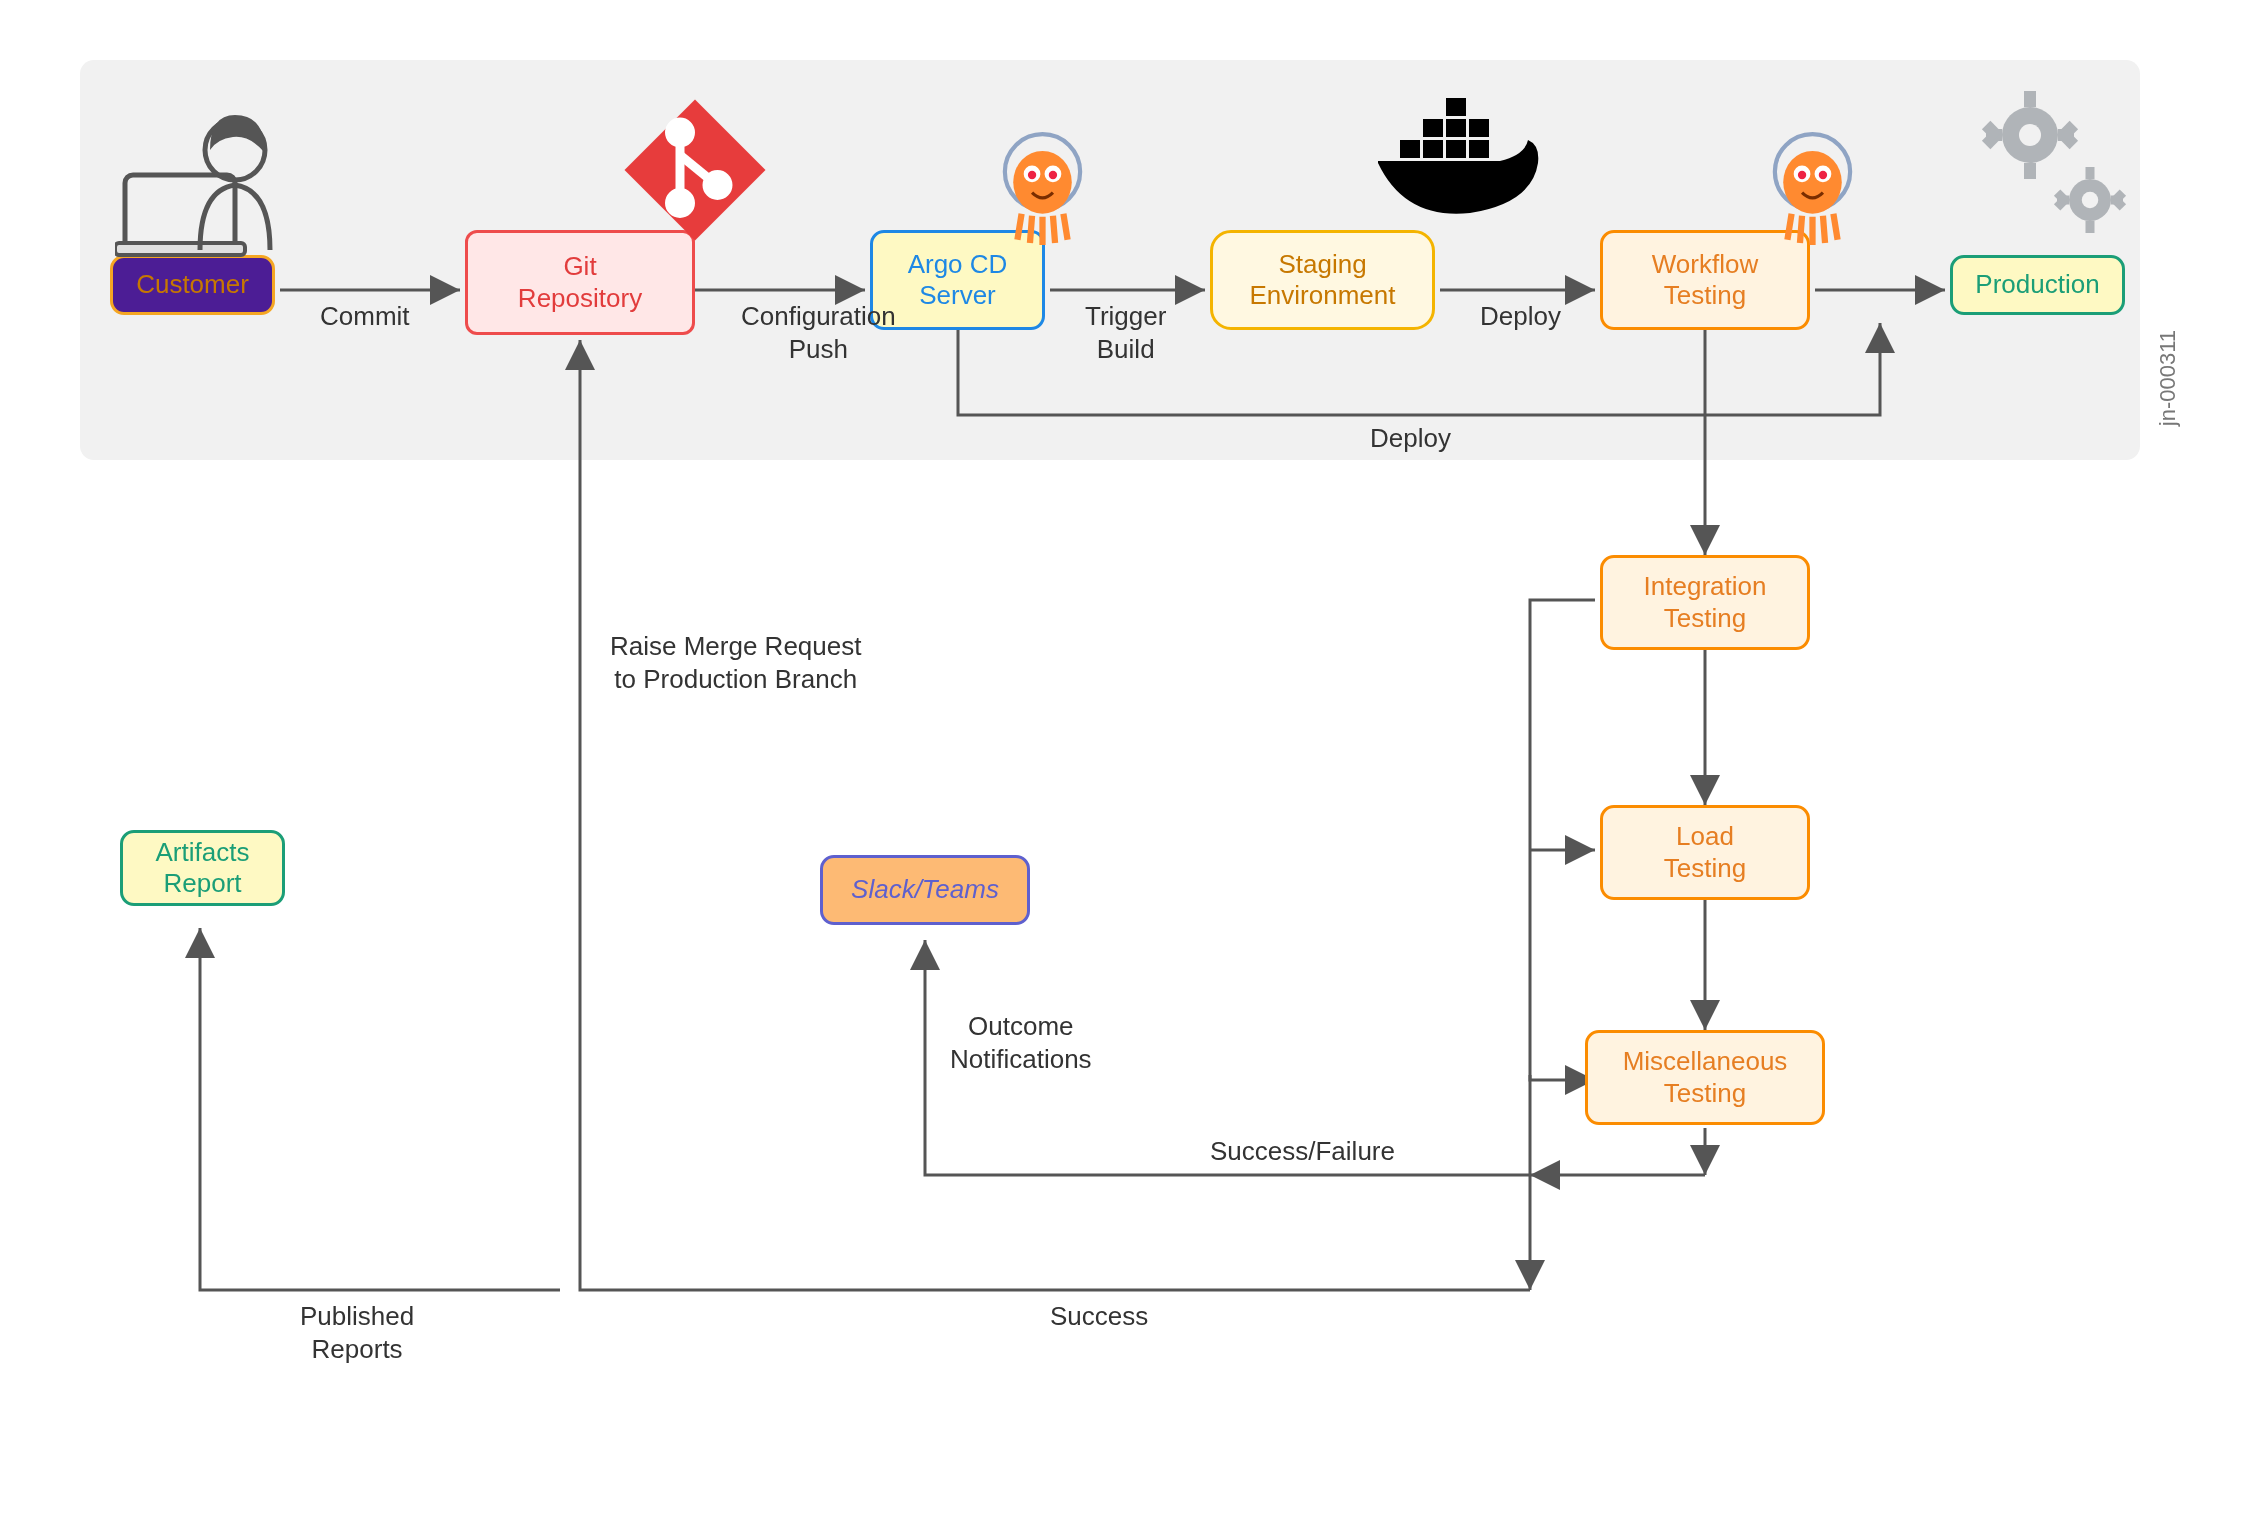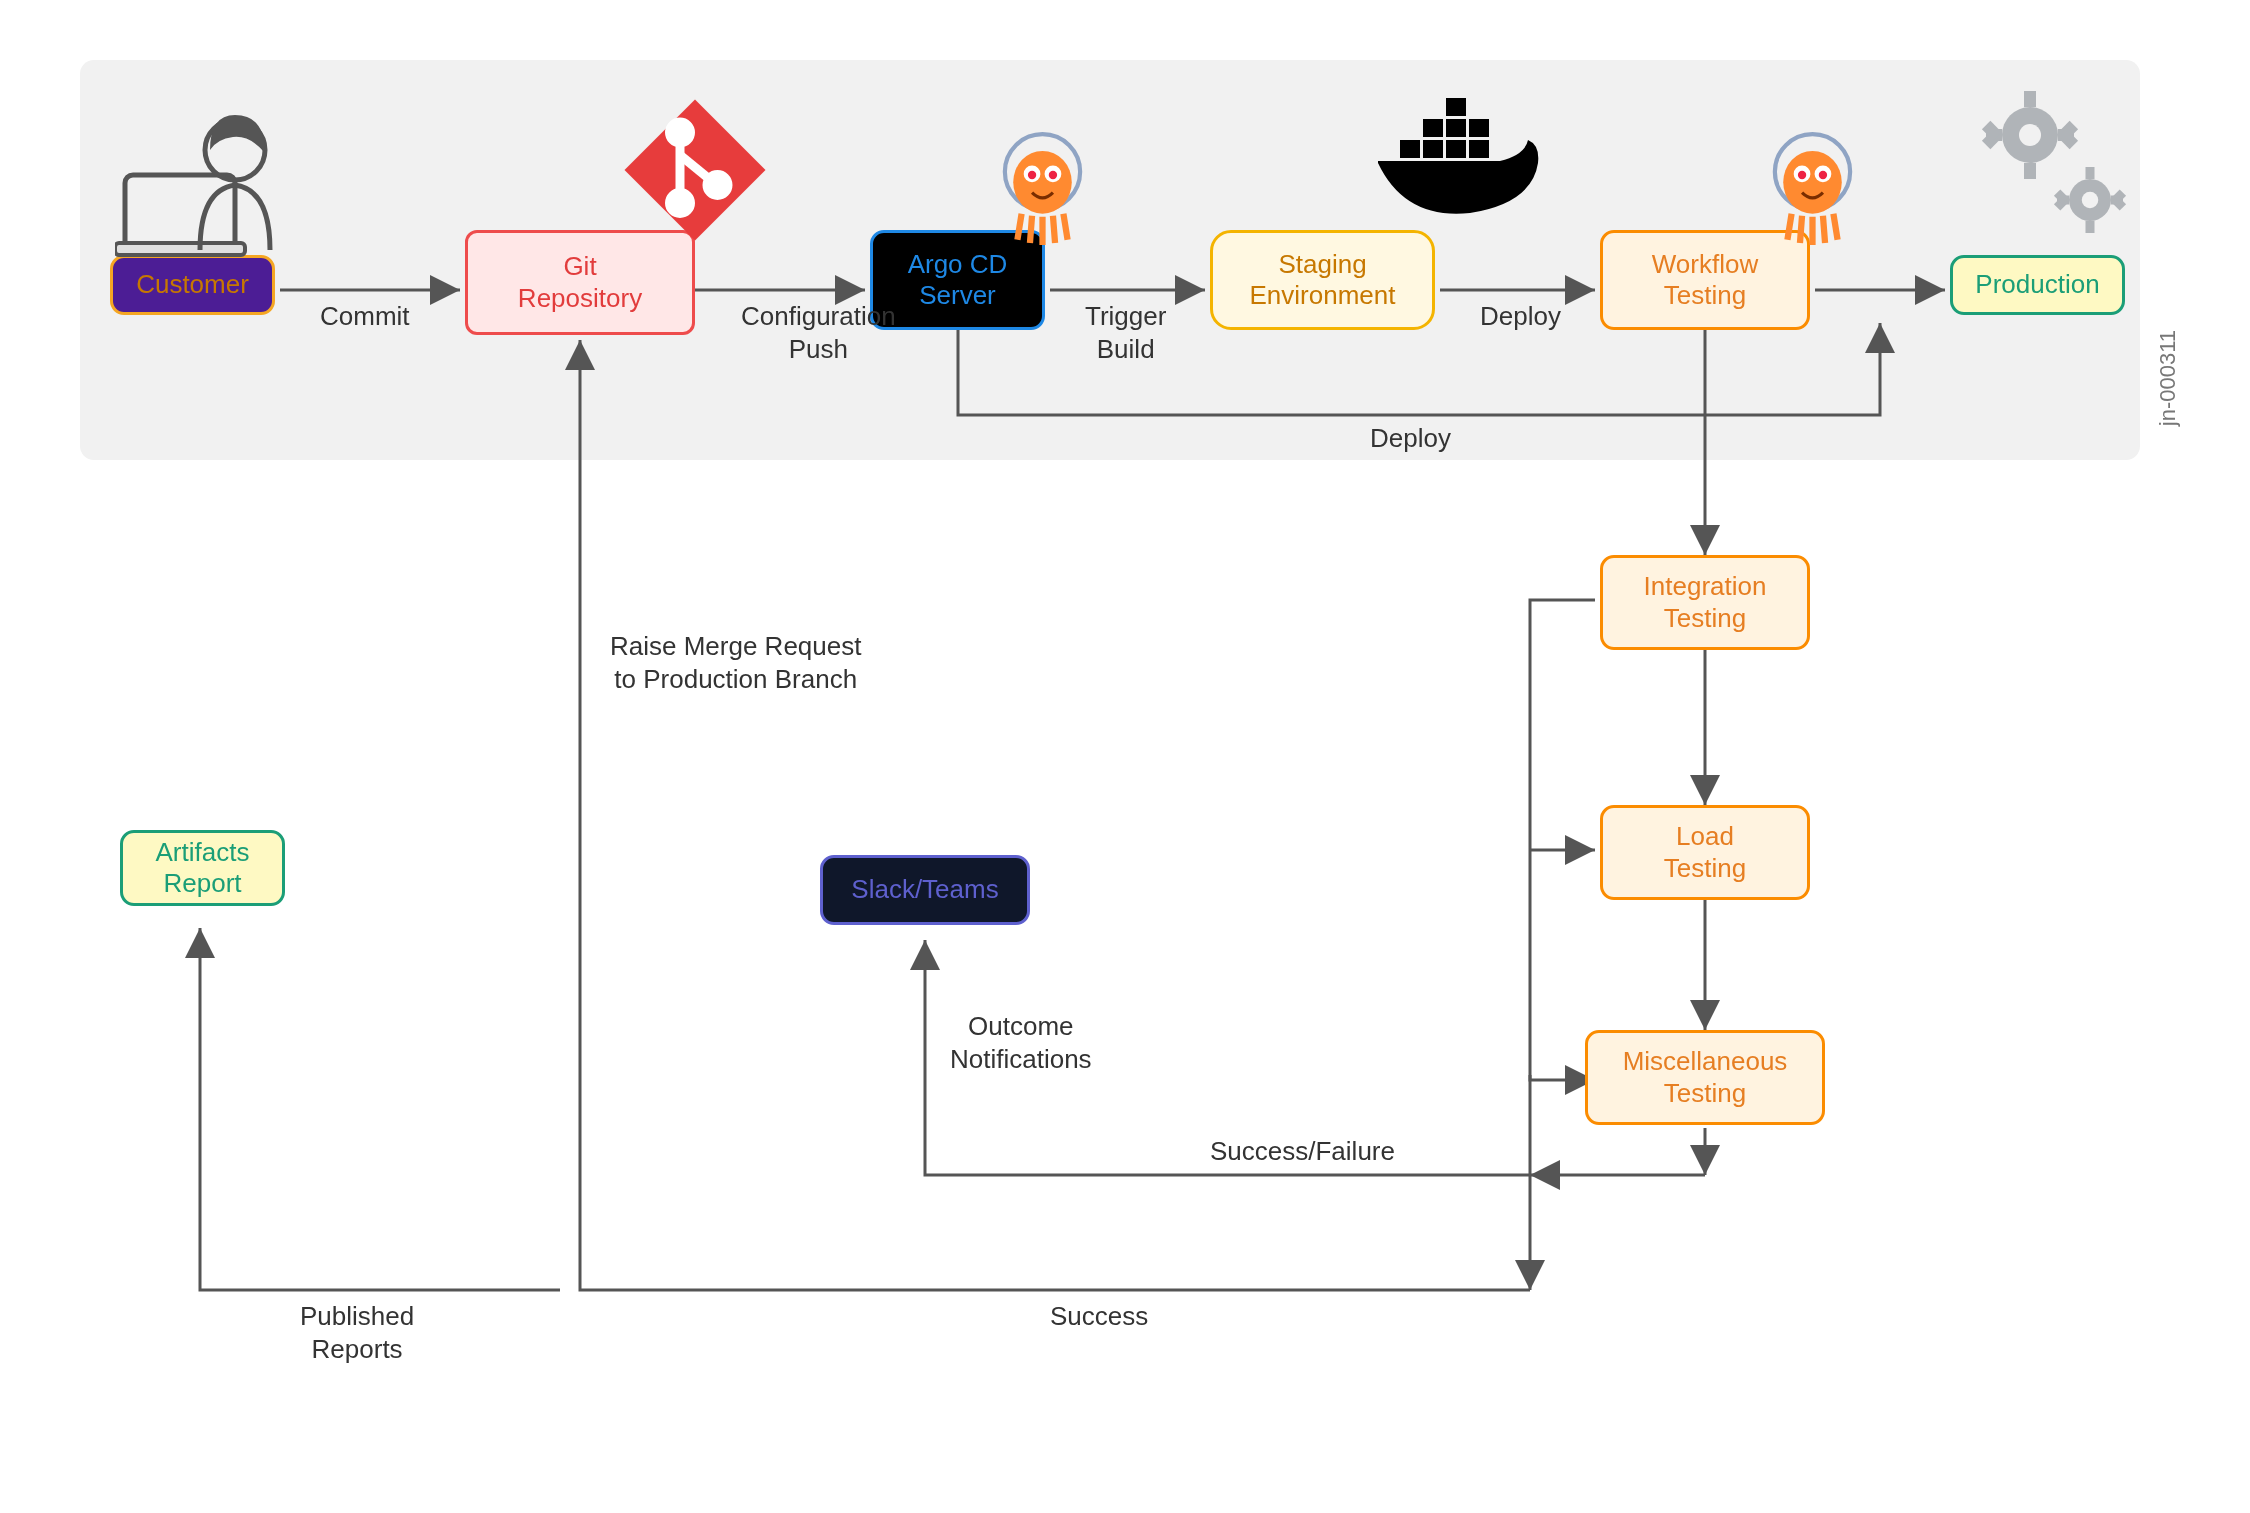--- a/index.html
+++ b/index.html
@@ -37,27 +37,27 @@
     justify-content: center;
     text-align: center;
     line-height: 1.2;
     padding: 6px 14px;
     box-sizing: border-box;
     background: #fff;
   }
   .node span { pointer-events: none; }
   .n-customer  { border-color:#f5a623; color:#c77800; background:#4c1d95; }
   .n-git       { border-color:#ee4c4c; color:#e23c3c; background:#ffe7e7;border-radius:12px; }
-  .n-argocd    { border-color:#1e88e5; color:#1e88e5; background:#000000; }
+  .n-argocd    { border-color:#1e88e5; color:#1e88e5; background:#fef9c3; }
   .n-staging   { border-color:#f4b400; color:#c77800; background:#fff8e1; }
   .n-workflow,
   .n-testing   { border-color:#fb8c00; color:#e67e22; background:#fff3e0; }
   .n-production,
   .n-artifacts { border-color:#1b9e77; color:#1b9e77; background:#fef9c3; }
-  .n-slack     { border-color:#5e60ce; color:#5e60ce; background:#0f172a; }
+  .n-slack     { border-color:#5e60ce; color:#5e60ce; background:#fdba74;font-style:italic; }
 
   .label {
     position: absolute;
     color: #333;
     white-space: pre;
     text-align: center;
     line-height: 1.25;
   }
   .vlabel {
     position: absolute;

